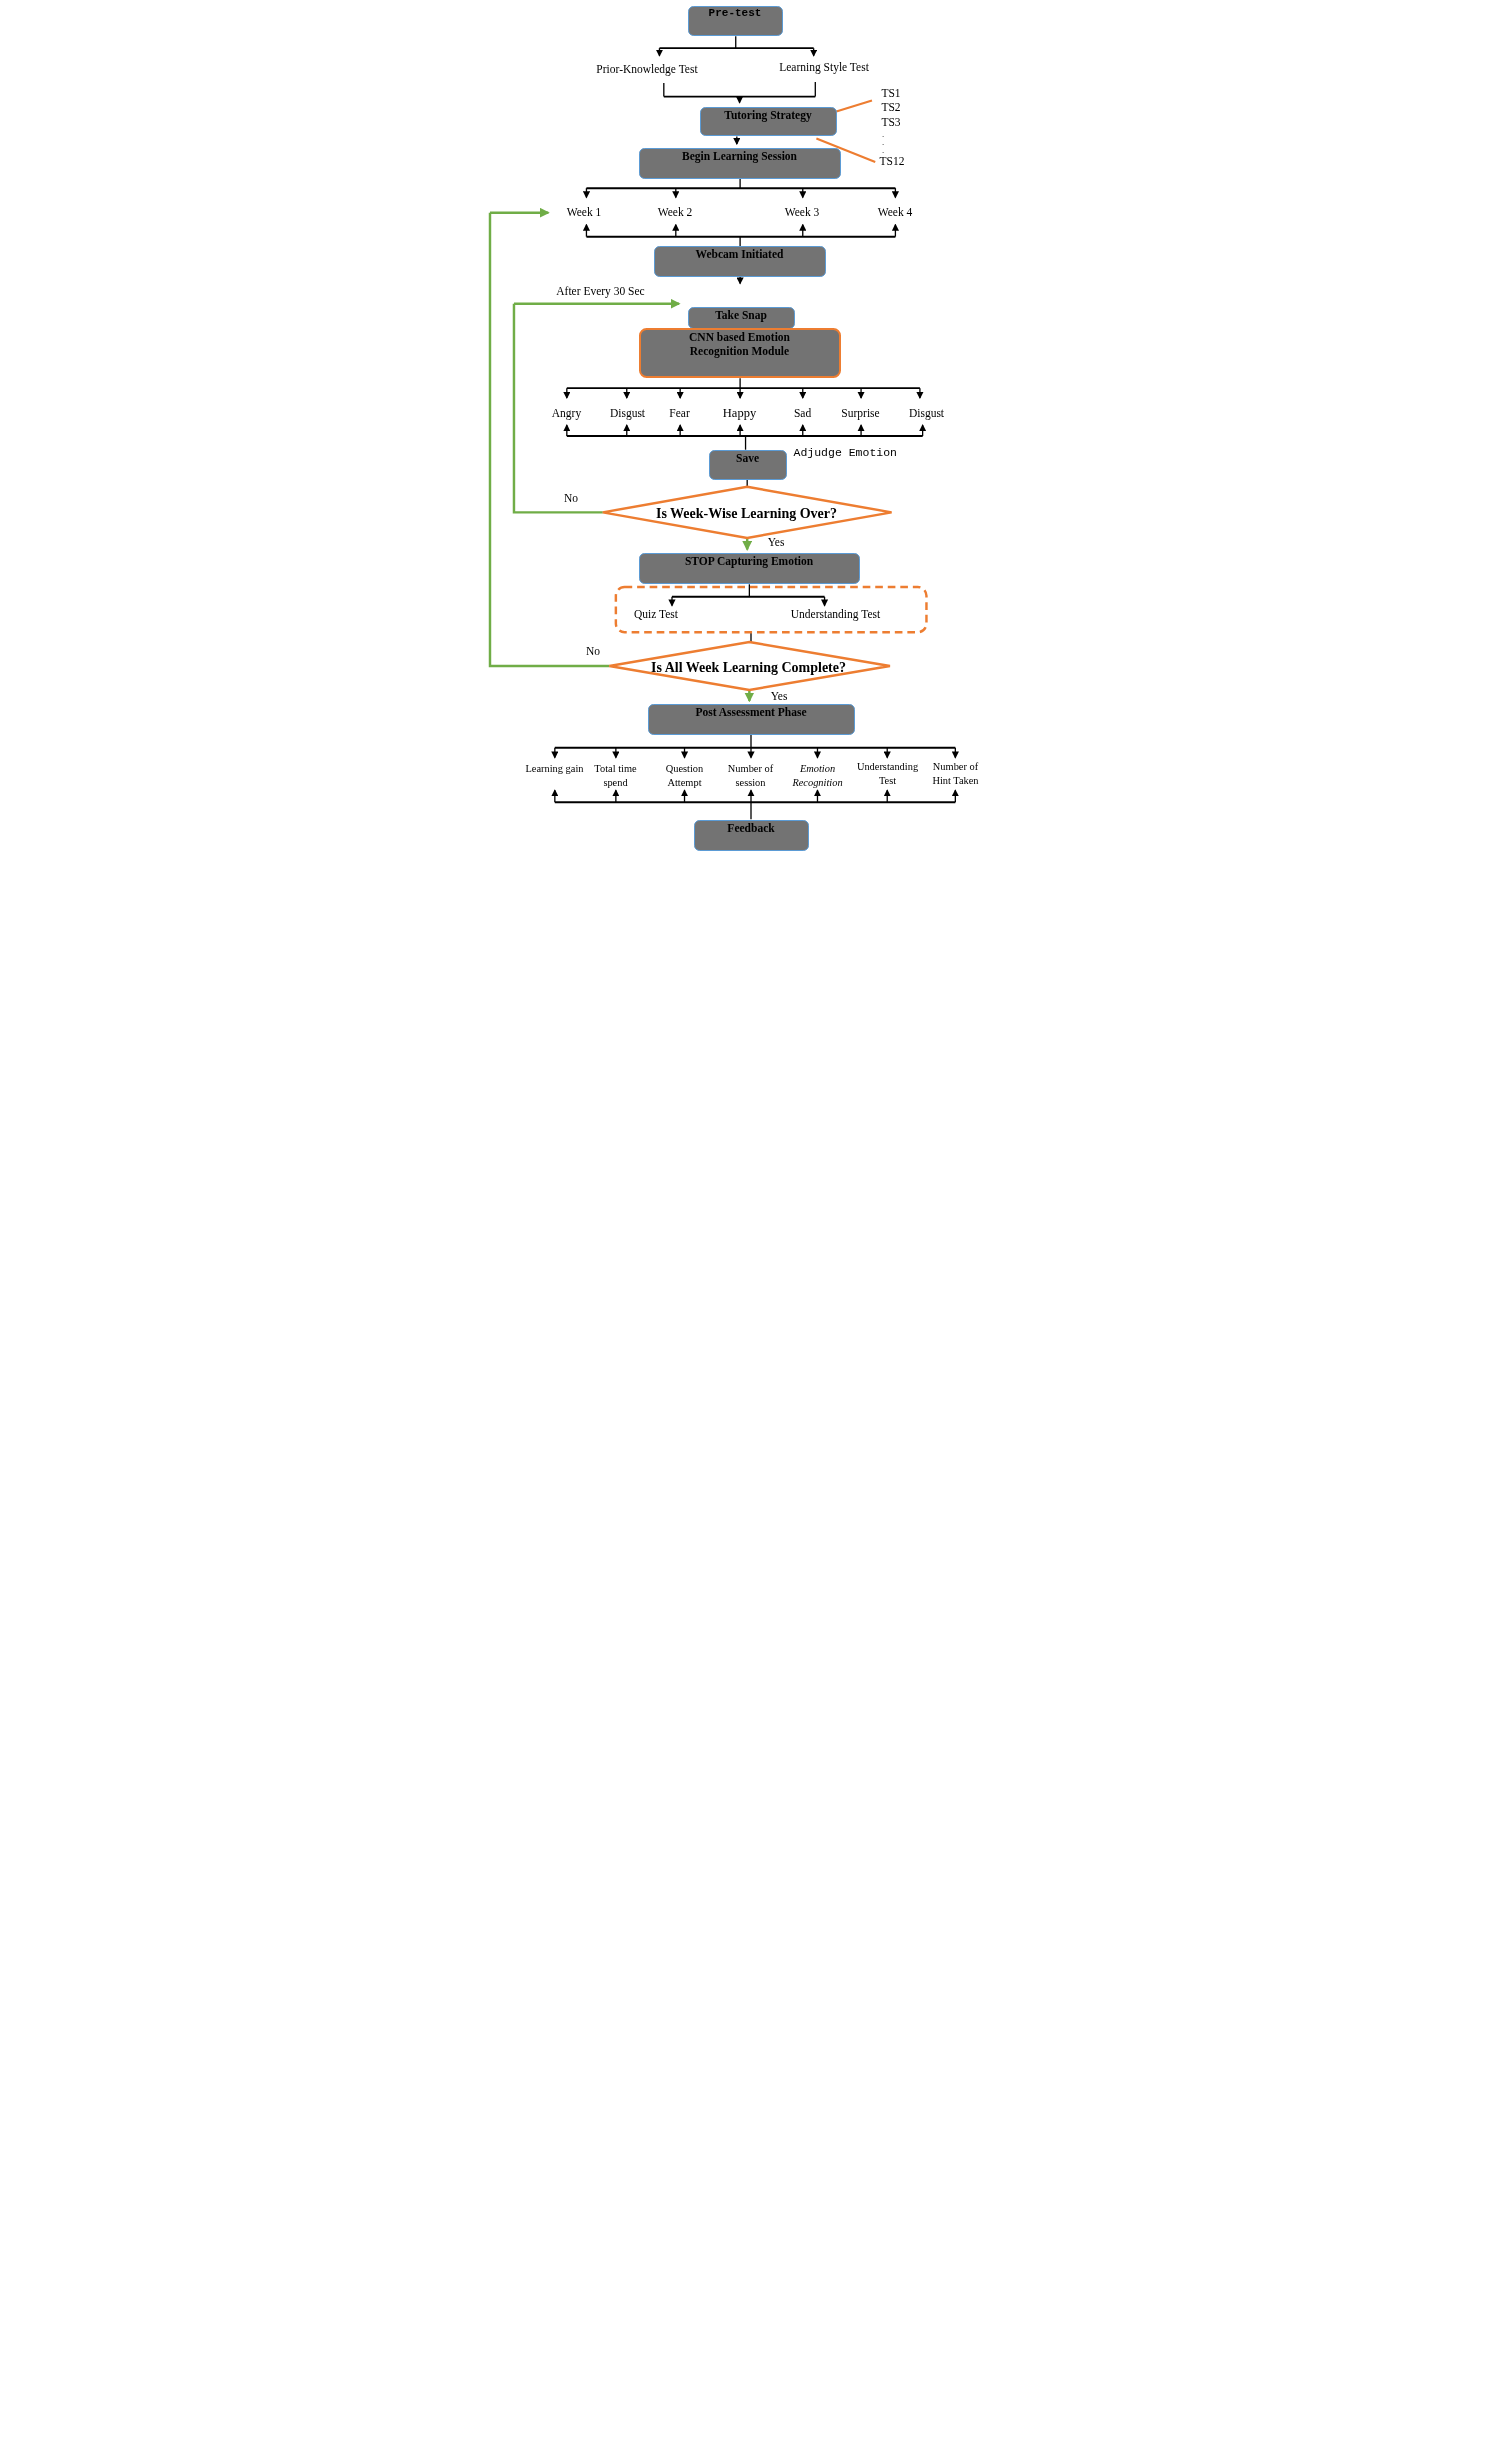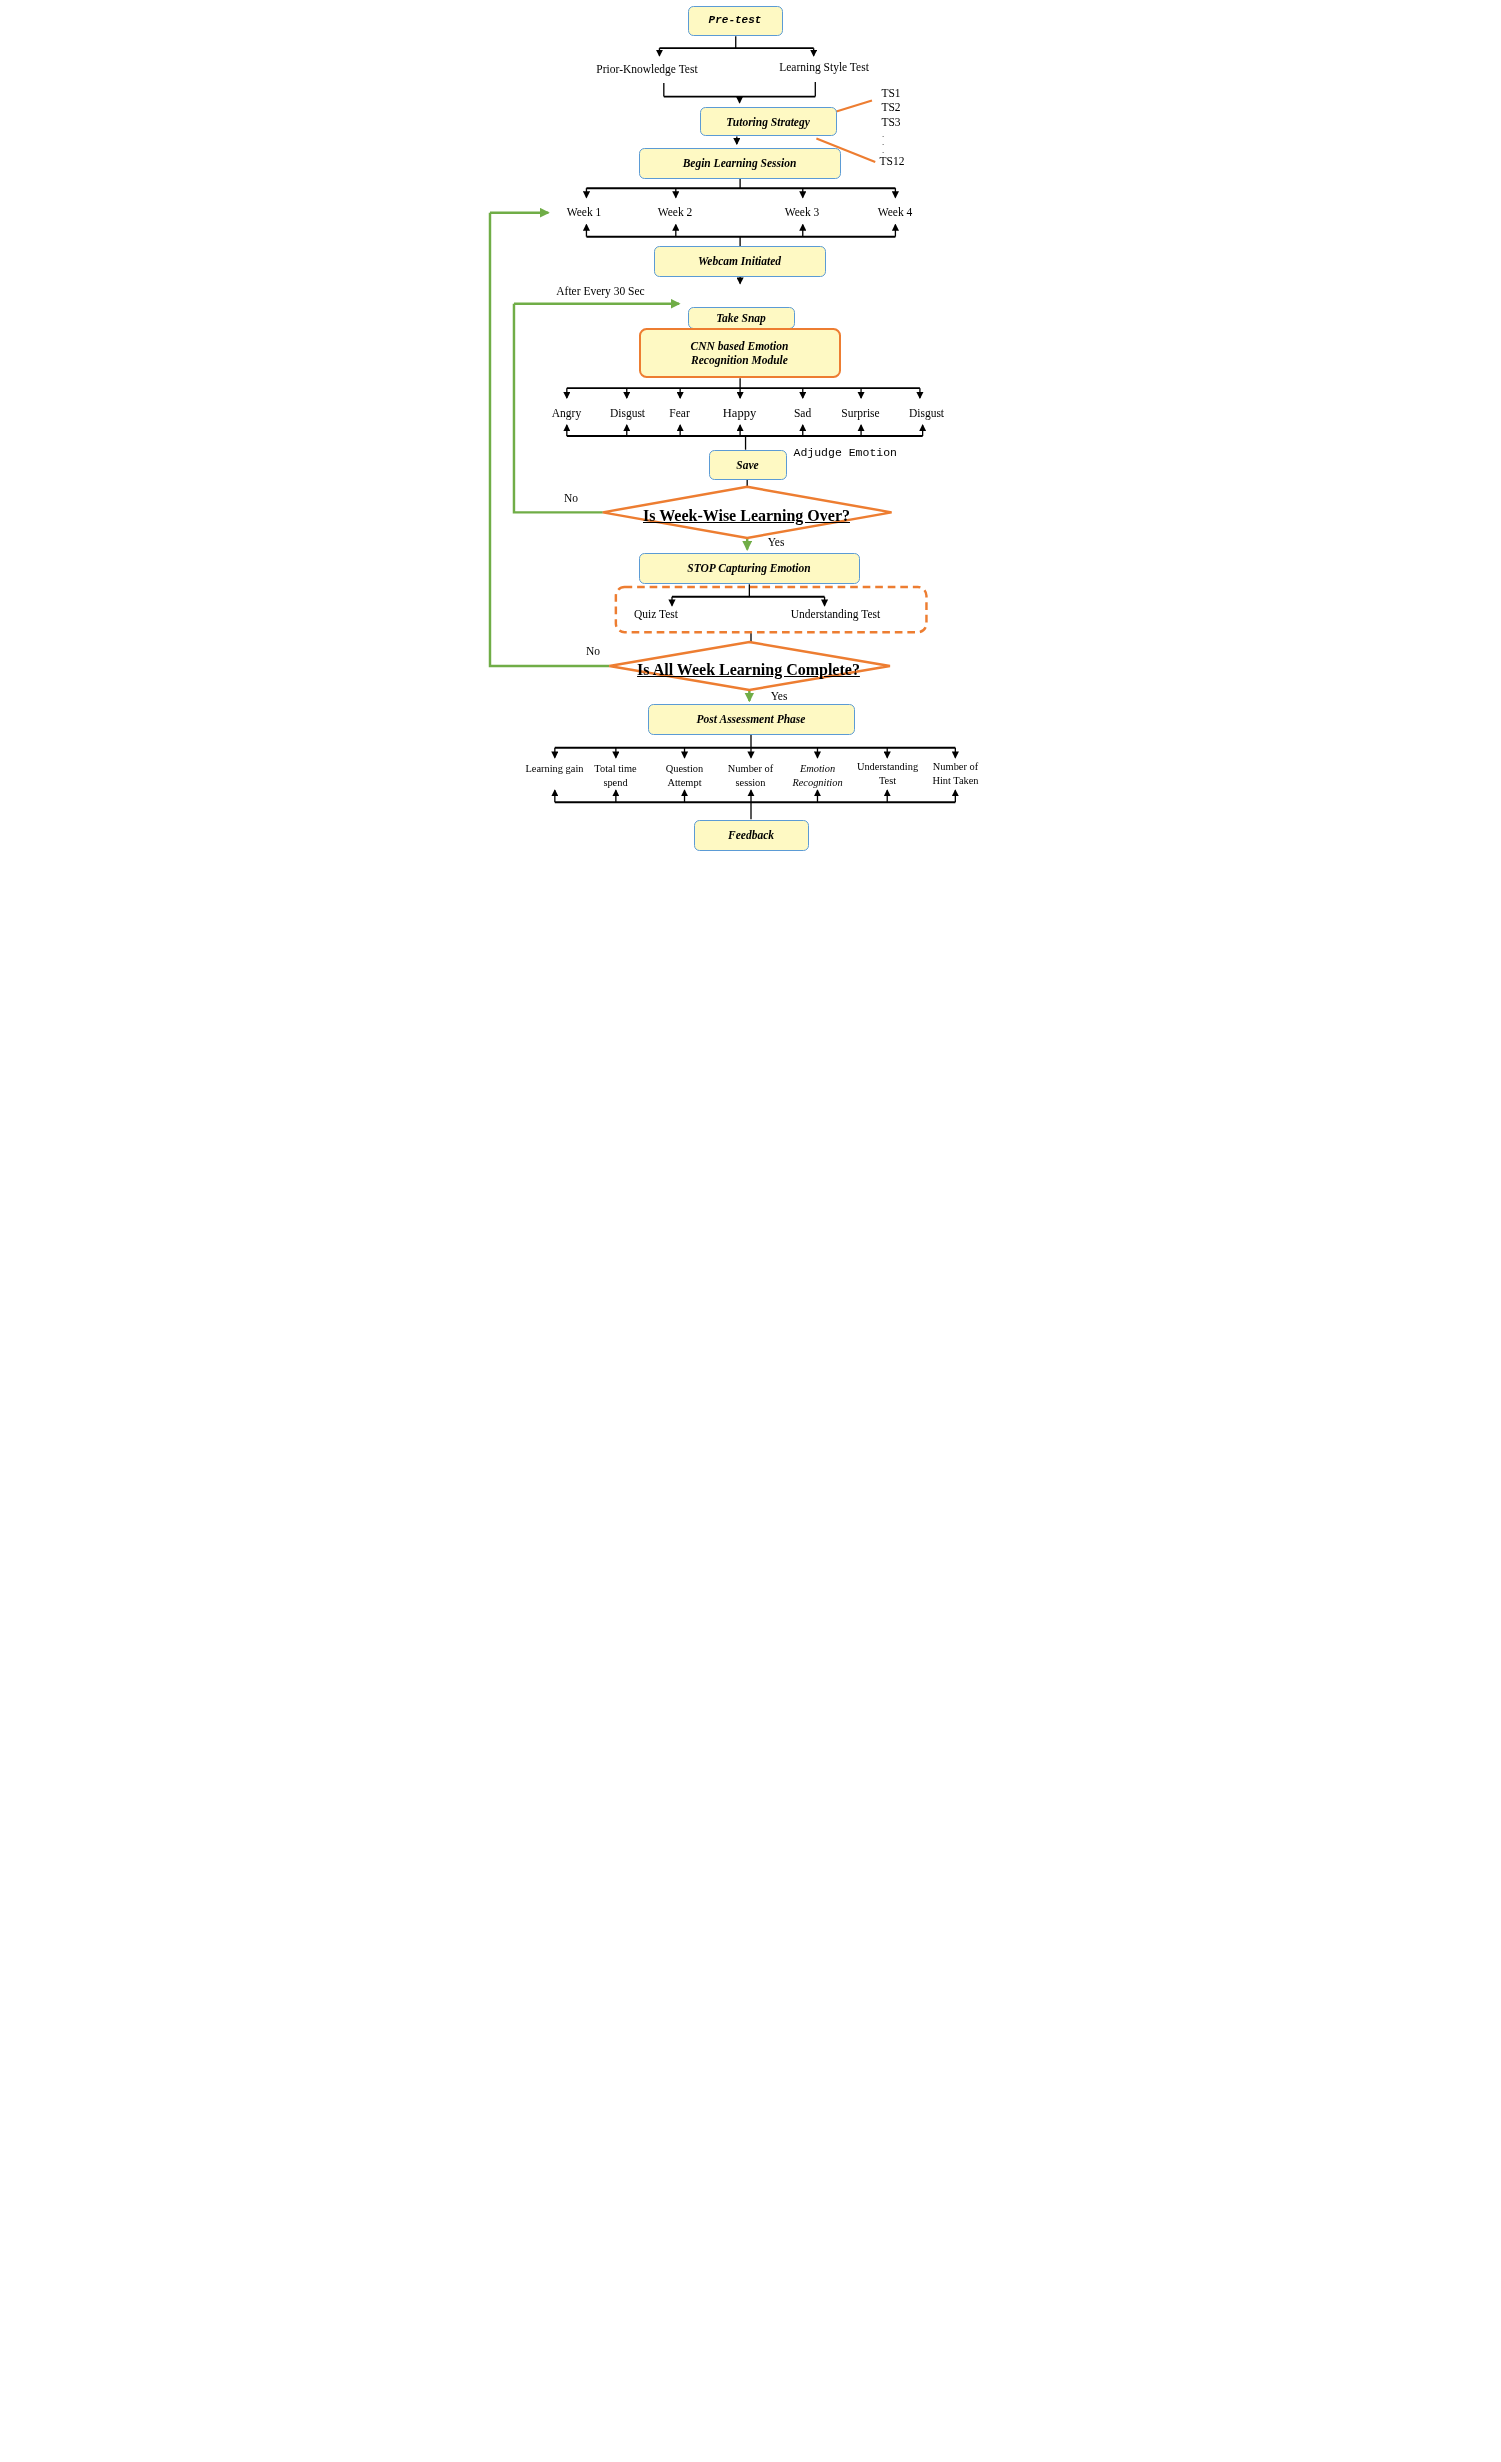--- a/index.html
+++ b/index.html
@@ -5,29 +5,29 @@
   html,body{margin:0;padding:0;background:#ffffff;}
   #canvas{
     position:relative;width:534px;height:876px;margin:0 auto;
     background:#ffffff;
     font-family:"Liberation Serif","DejaVu Serif",serif;
     color:#000;
   }
   #wires{position:absolute;left:0;top:0;width:534px;height:876px;}
   .box{
     position:absolute;display:flex;flex-direction:column;
-    align-items:center;justify-content:center;
-    background:#fef9c3;border:1.6px solid #5B9BD5;border-radius:5.5px;
+    align-items:center;
+    background:#737373;border:1.6px solid #5B9BD5;border-radius:5.5px;
     font-weight:bold;font-size:11.5px;text-align:center;line-height:1.25;
-    box-sizing:border-box;z-index:2;font-style:italic;
+    box-sizing:border-box;z-index:2;
   }
   .box.orange{border-color:#ED7D31;border-width:2.2px;border-radius:7.6px;}
   .lbl{position:absolute;font-size:11.5px;text-align:center;z-index:2;line-height:1.2;}
   .lbl.left{text-align:left;font-family:Liberation Mono, monospace;}
-  .lbl.sm{font-size:16px;text-decoration:underline;}
+  .lbl.sm{font-size:14px;}
   .lbl.big{font-size:12.5px;}
   .lbl.bold{font-weight:bold;}
   .dots{position:absolute;font-size:8.7px;line-height:8.2px;white-space:pre-line;z-index:2;text-align:center;}
   .metric{position:absolute;width:68px;font-size:10.4px;text-align:center;line-height:14px;z-index:2;}
 </style>
 </head>
 <body>
 
 <div id="canvas">
 

